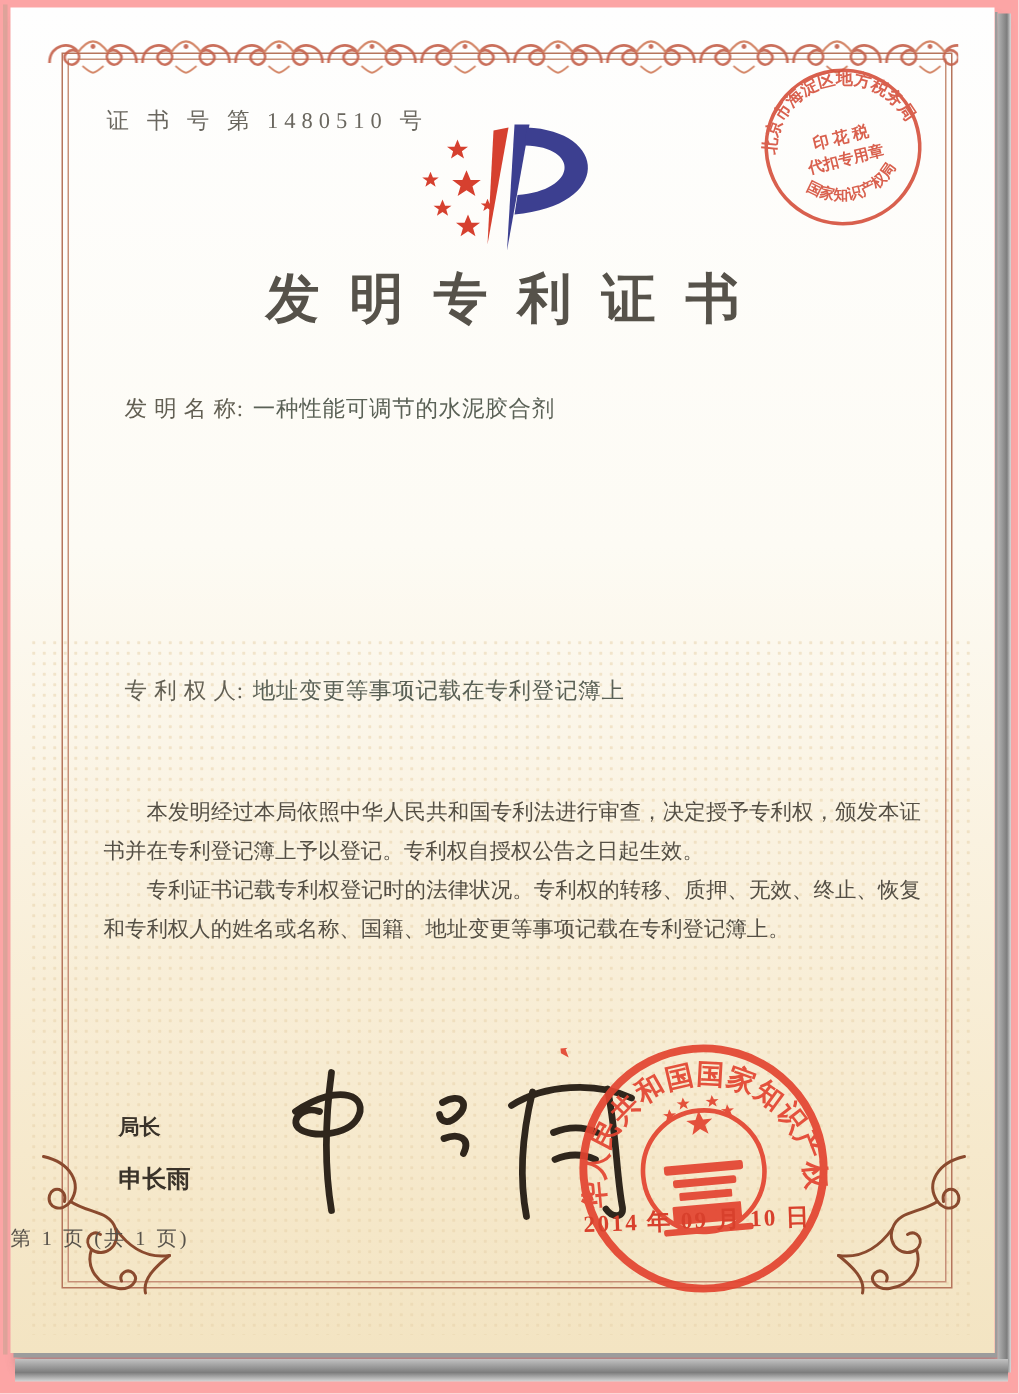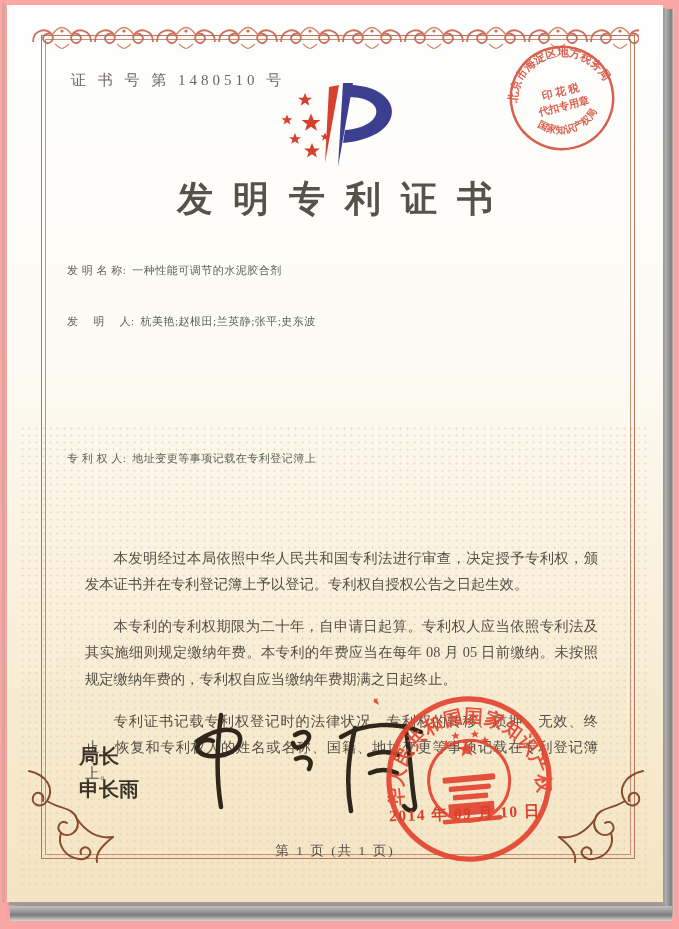--- a/index.html
+++ b/index.html
@@ -18,33 +18,33 @@
                border:1px solid #c79078;z-index:1;}
   .top-band{position:absolute;left:24px;top:13px;z-index:1;}
   .corner{position:absolute;z-index:1;}
   .corner.left{transform:scaleX(-1);}
   .cert-no{position:absolute;left:64px;top:66px;font-size:15px;letter-spacing:4px;
            color:#6a675f;z-index:2;}
   .logo{position:absolute;left:258px;top:68px;z-index:2;}
   .tax-stamp{position:absolute;left:496px;top:34px;z-index:2;transform:rotate(-14deg);opacity:.9;}
   .title{position:absolute;left:0;width:656px;top:170px;text-align:center;font-size:36px;
          font-weight:600;color:#56524a;letter-spacing:20px;text-indent:20px;z-index:2;}
-  .field{position:absolute;left:60px;font-size:11px;color:#625f53;z-index:2;letter-spacing:.5px;}
+  .field{position:absolute;left:76px;font-size:15px;color:#625f53;z-index:2;letter-spacing:.5px;}
   .field .val{color:#5a6156;margin-left:6px;}
   .f0{top:258px}.f1{top:309px}.f2{top:355px}.f3{top:400px}.f4{top:446px}.f5{top:498px}
   .paras{position:absolute;left:62px;top:524px;width:545px;z-index:2;
          font-size:14.3px;line-height:1.83;color:#544f45;text-align:justify;}
-  .paras p{margin:16px;text-indent:2em;}
-  .sig-role{position:absolute;left:72px;top:738px;font-size:20px;font-weight:600;color:#3a332a;z-index:2;}
-  .sig-name{position:absolute;left:72px;top:771px;font-size:20px;font-weight:600;color:#3a332a;z-index:2;font-family:Liberation Mono, monospace;}
+  .paras p{margin:0;text-indent:2em;}
+  .sig-role{position:absolute;left:72px;top:738px;font-size:14px;font-weight:600;color:#3a332a;z-index:2;}
+  .sig-name{position:absolute;left:72px;top:771px;font-size:16px;font-weight:600;color:#3a332a;z-index:2;font-family:Liberation Mono, monospace;}
   .signature{position:absolute;left:176px;top:700px;z-index:2;}
   .seal{position:absolute;left:374px;top:686px;z-index:3;opacity:.92;transform:rotate(-5deg);}
   .seal-date{position:absolute;left:382px;top:798px;width:190px;font-size:15.5px;font-weight:700;
              color:#d8402c;letter-spacing:1.5px;transform:rotate(-2deg);z-index:4;}
-  .footer{position:absolute;left:0;width:656px;top:837px;text-align:center;font-size:13.5px;
+  .footer{position:absolute;left:0;width:656px;top:812px;text-align:left;font-size:13.5px;
           color:#57524a;letter-spacing:2px;z-index:2;}
   .shade-bottom{position:absolute;left:10px;top:906px;width:662px;height:15px;
           background:linear-gradient(180deg,#c2c2c2,#7d7d7d 60%,#d6d6d6);z-index:5;}
   .shade-right{position:absolute;left:665px;top:9px;width:9px;height:906px;
           background:linear-gradient(90deg,#b5b5b5,#7d7d7d 70%,#dadada);z-index:5;}
   .left-edge{position:absolute;left:2px;top:3px;width:3px;height:900px;background:#c9a193;opacity:.6;z-index:5;}
 </style>
 </head>
 <body>
 
@@ -118,30 +118,26 @@
       <text font-size="10" fill="#d5503c" font-weight="bold">
         <textPath href="#taxArcBot" startOffset="50%" text-anchor="middle">国家知识产权局</textPath>
       </text>
     </svg>
 
     <div class="title">发明专利证书</div>
 
     <div class="field f0">
       <span>发 明 名 称:</span><span class="val">一种性能可调节的水泥胶合剂</span>
     </div>
-    <div class="field f1">
-      <span>发　 明　 人:</span><span class="val">杭美艳;赵根田;兰英静;张平;史东波</span>
-    </div>
     <div class="field f4">
       <span>专 利 权 人:</span><span class="val">地址变更等事项记载在专利登记簿上</span>
     </div>
 
     <div class="paras">
       <p>本发明经过本局依照中华人民共和国专利法进行审查，决定授予专利权，颁发本证书并在专利登记簿上予以登记。专利权自授权公告之日起生效。</p>
-      <p>本专利的专利权期限为二十年，自申请日起算。专利权人应当依照专利法及其实施细则规定缴纳年费。本专利的年费应当在每年 08 月 05 日前缴纳。未按照规定缴纳年费的，专利权自应当缴纳年费期满之日起终止。</p>
       <p>专利证书记载专利权登记时的法律状况。专利权的转移、质押、无效、终止、恢复和专利权人的姓名或名称、国籍、地址变更等事项记载在专利登记簿上。</p>
     </div>
 
     <div class="sig-role">局长</div>
     <div class="sig-name">申长雨</div>
 
     <svg class="signature" width="250" height="112" viewBox="0 0 250 112">
       <g fill="none" stroke="#2f261c" stroke-width="4.5" stroke-linecap="round" stroke-linejoin="round">
         <path d="M38,10 C34,40 33,72 38,102"></path>
         <path d="M14,36 C44,16 64,26 55,41 C48,52 24,54 16,47 C10,41 20,32 30,36"></path>

